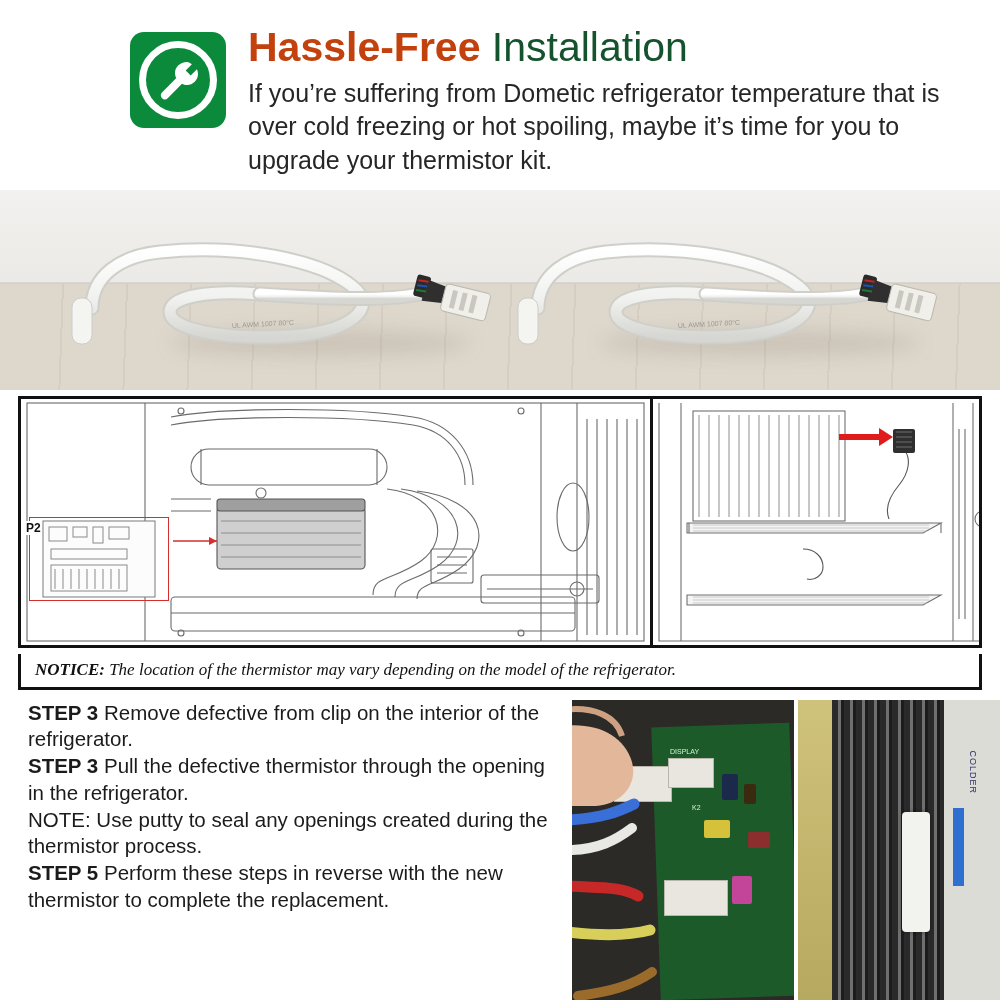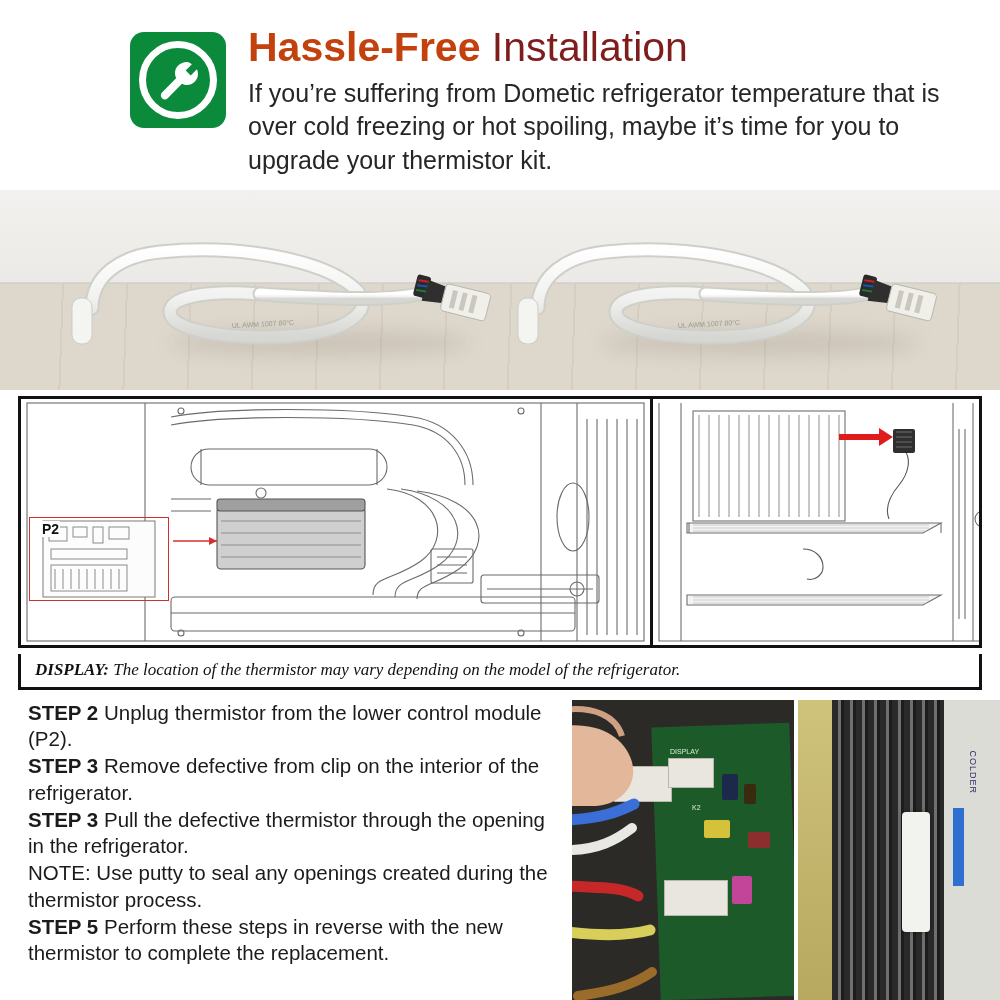--- a/index.html
+++ b/index.html
@@ -49,21 +49,21 @@
     flex: 1 1 auto;
     padding-top: 12px;
   }
   .head-title {
     font-size: 41px;
     line-height: 1.05;
     white-space: nowrap;
     margin-bottom: 8px;
   }
   .head-title .hl { color: #c2410c; font-weight: 700; }
-  .head-title .rest { color: #7f1d1d; font-weight: 400; }
+  .head-title .rest { color: #14532d; font-weight: 400; }
   .head-sub {
     font-size: 25px;
     color: #262626;
     line-height: 1.33;
     max-width: 730px;
   }
 
   
   .photo-band {
     position: relative;
@@ -113,22 +113,22 @@
     background: #fff;
   }
   .p2-box {
     position: absolute;
     left: 8px; top: 118px;
     width: 140px; height: 84px;
     border: 1.5px solid #d32f2f;
   }
   .p2-label {
     position: absolute;
-    left: 20px; top: 122px;
-    font-size: 14px; font-weight: 700; color: #111;
+    left: 4px; top: 122px;
+    font-size: 12px; font-weight: 700; color: #111;
     background: #fff; padding: 0 1px;
   }
   .notice {
     margin: 6px 18px 0 18px;
     border: 3px solid #111;
     border-top: none;
     padding: 6px 10px 7px 14px;
     font-family: "Liberation Serif", serif;
     font-size: 17px;
     font-style: italic;
@@ -397,27 +397,26 @@
       </g>
       <g>
         <path d="M186 38 L232 38" stroke="#e01b1b" stroke-width="6"></path>
         <path d="M240 38 L226 29 L226 47 Z" fill="#e01b1b"></path>
       </g>
     </svg>
   </div>
 </div>
 
 <div class="notice">
-  <b>DISPLAY:</b><span> The location of the thermistor may vary depending on the model of the refrigerator.</span>
+  <b>NOTICE:</b><span> The location of the thermistor may vary depending on the model of the refrigerator.</span>
 </div>
 
 <div class="lower">
 
   <div class="steps">
-    <p><span class="lbl">STEP 2</span><span>  Unplug thermistor from the lower control module (P2).</span></p>
     <p><span class="lbl">STEP 3</span><span> Remove defective from clip on the interior of the refrigerator.</span></p>
     <p><span class="lbl">STEP 3</span><span> Pull the defective thermistor through the opening in the refrigerator.</span></p>
     <p><span>NOTE:</span><span> Use putty to seal any openings created during the thermistor process.</span></p>
     <p><span class="lbl">STEP 5</span><span> Perform these steps in reverse with the new thermistor to complete the replacement.</span></p>
   </div>
 
   <div class="photos">
 
     <div class="photo board">
       <div class="pcb"></div>

